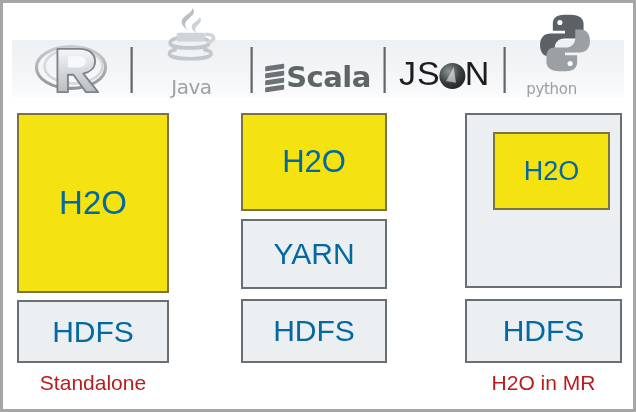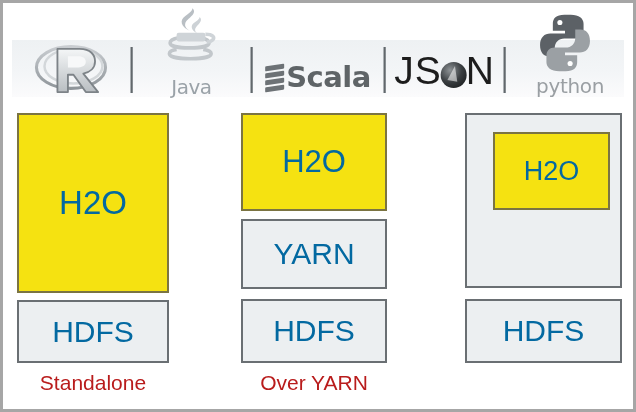--- a/index.html
+++ b/index.html
@@ -110,21 +110,21 @@
     letter-spacing: -0.5px;
     line-height: 1;
   }
   
   .logo-json {
     position: absolute;
     bottom: 7px;
     left: 50%;
     transform: translateX(-50%);
     font-family: "Liberation Sans", sans-serif;
-    font-size: 39px;
+    font-size: 34px;
     color: #1d1d1d;
     letter-spacing: 1px;
     line-height: 1;
     white-space: nowrap;
   }
   .json-dot {
     position: relative;
     display: inline-block;
     width: 26px;
     height: 26px;
@@ -157,23 +157,23 @@
     left: 50%;
     transform: translateX(-50%);
     width: 78px;
     height: 80px;
   }
   .logo-python .pyword {
     position: absolute;
     bottom: -1px;
     left: 0;
     width: 100%;
-    text-align: right;
+    text-align: left;
     font-family: "DejaVu Sans", sans-serif;
-    font-size: 20px;
+    font-size: 15px;
     color: #9a9fa3;
     letter-spacing: -0.3px;
   }
 
   
   .box {
     position: absolute;
     box-sizing: border-box;
     display: flex;
     align-items: center;
@@ -291,24 +291,24 @@
 
   <div class="box box-yellow" style="left:238px; top:110px; width:146px; height:98px; font-size:31px;">
     <span>H2O</span>
   </div>
   <div class="box box-gray" style="left:238px; top:216px; width:146px; height:70px; font-size:30px;text-align:center;">
     <span>YARN</span>
   </div>
   <div class="box box-gray" style="left:238px; top:296px; width:146px; height:64px; font-size:30px;">
     <span>HDFS</span>
   </div>
-  <div class="col-label" style="left:238px; top:368px; width:146px;">Over YARN</div>
 
   <div class="box box-shell" style="left:462px; top:110px; width:157px; height:175px;">
     <div class="box box-yellow" style="left:26px; top:17px; width:117px; height:78px; font-size:27px;">
       <span>H2O</span>
     </div>
   </div>
   <div class="box box-gray" style="left:462px; top:296px; width:157px; height:64px; font-size:30px;">
     <span>HDFS</span>
   </div>
+  <div class="col-label" style="left:462px; top:368px; width:157px;">H2O in MR</div>
 
 </div>
 
 </body></html>

